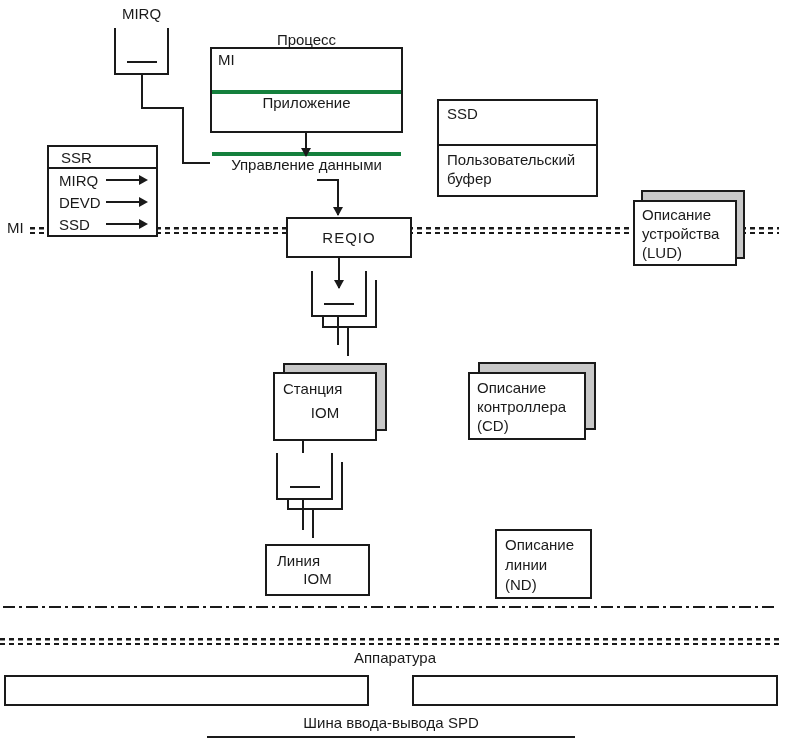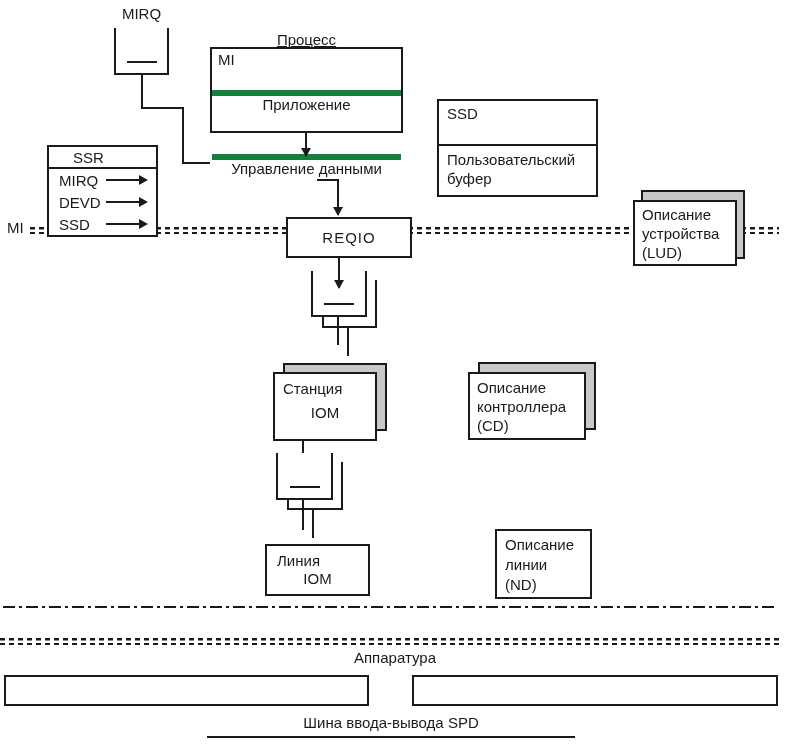--- a/index.html
+++ b/index.html
@@ -25,24 +25,24 @@
     background:repeating-linear-gradient(90deg,#1a1a1a 0 12px,transparent 12px 16px,#1a1a1a 16px 19px,transparent 19px 23px); }
   .queue{ position:absolute; border:2px solid #1a1a1a; border-top:none; background:#fff; box-sizing:border-box; }
   .qdash{ position:absolute; left:50%; transform:translateX(-50%); bottom:10px; width:30px; height:2px; background:#1a1a1a; }
   .card-back { position:absolute; background:#c8c8c8; border:2px solid #1a1a1a; box-sizing:border-box; }
   .card-front{ position:absolute; background:#fff; border:2px solid #1a1a1a; box-sizing:border-box;
                padding:4px 7px; line-height:20px; }
   
   .mi-box{ display:flex; flex-direction:column; }
   .mi-s1{ position:relative; height:39px; }
   .mi-corner{ position:absolute; left:6px; top:2px; }
-  .mi-s1-row{ position:absolute; bottom:1px; left:0; width:100%; text-align:center;text-decoration:underline; }
-  .mi-s2,.mi-s3{ border-top:6px solid #15803d; flex:1; display:flex; align-items:center; justify-content:center;margin-top:41px; }
+  .mi-s1-row{ position:absolute; bottom:1px; left:0; width:100%; text-align:center; }
+  .mi-s2,.mi-s3{ border-top:4px solid #15803d; flex:1; display:flex; align-items:center; justify-content:center;margin-top:41px; }
   
-  .ssr-title{ height:20px; border-bottom:2px solid #1a1a1a; padding-left:24px; display:flex; align-items:center; }
+  .ssr-title{ height:20px; border-bottom:2px solid #1a1a1a; padding-left:12px; display:flex; align-items:center; }
   .ssr-row{ height:22px; display:flex; align-items:center; justify-content:space-between; padding:0 6px 0 10px; }
   .sarrow{ width:40px; height:2px; background:#1a1a1a; position:relative; margin-right:4px; flex:none; }
   .sarrow::after{ content:""; position:absolute; right:-2px; top:-4px;
     border-top:5px solid transparent; border-bottom:5px solid transparent;
     border-left:9px solid #1a1a1a; }
   
   .ssd-title{ height:45px; border-bottom:2px solid #1a1a1a; padding:4px 0 0 8px; box-sizing:border-box; }
   .ssd-body{ padding:4px 8px; line-height:19px; }
   .reqio{ display:flex; align-items:center; justify-content:center; letter-spacing:1px; }
   .pad-label{ padding:4px 0 0 7px; }

